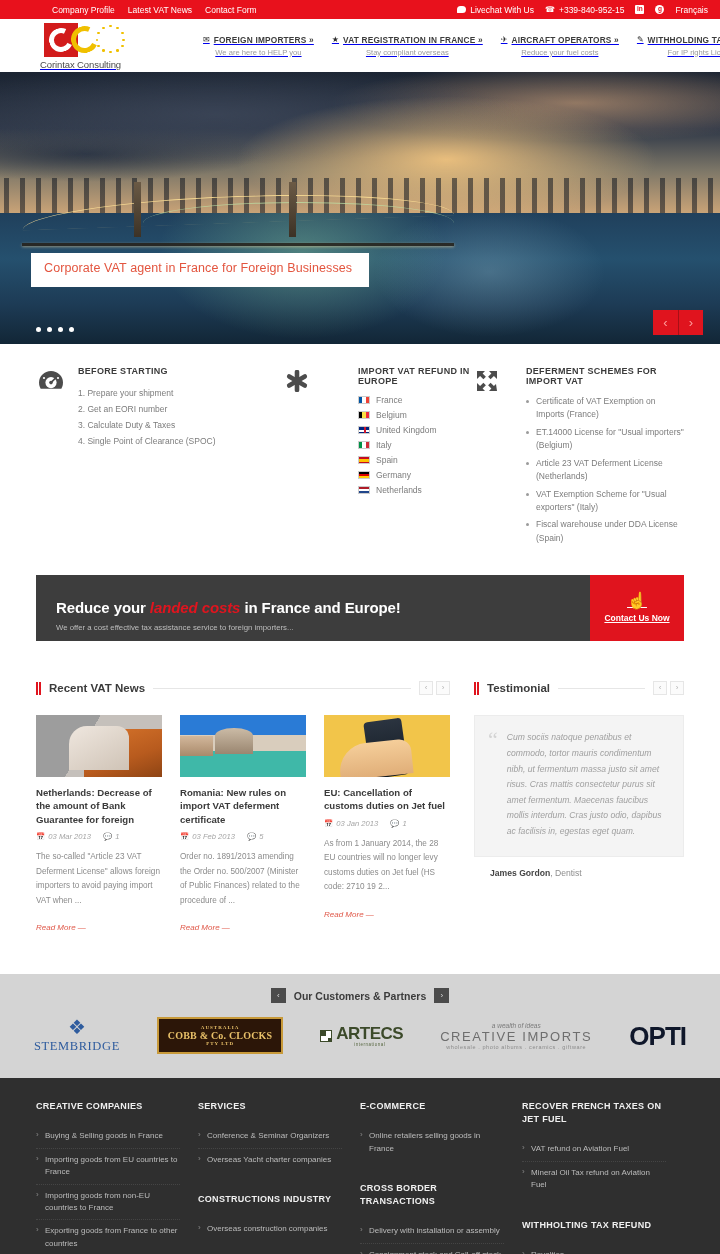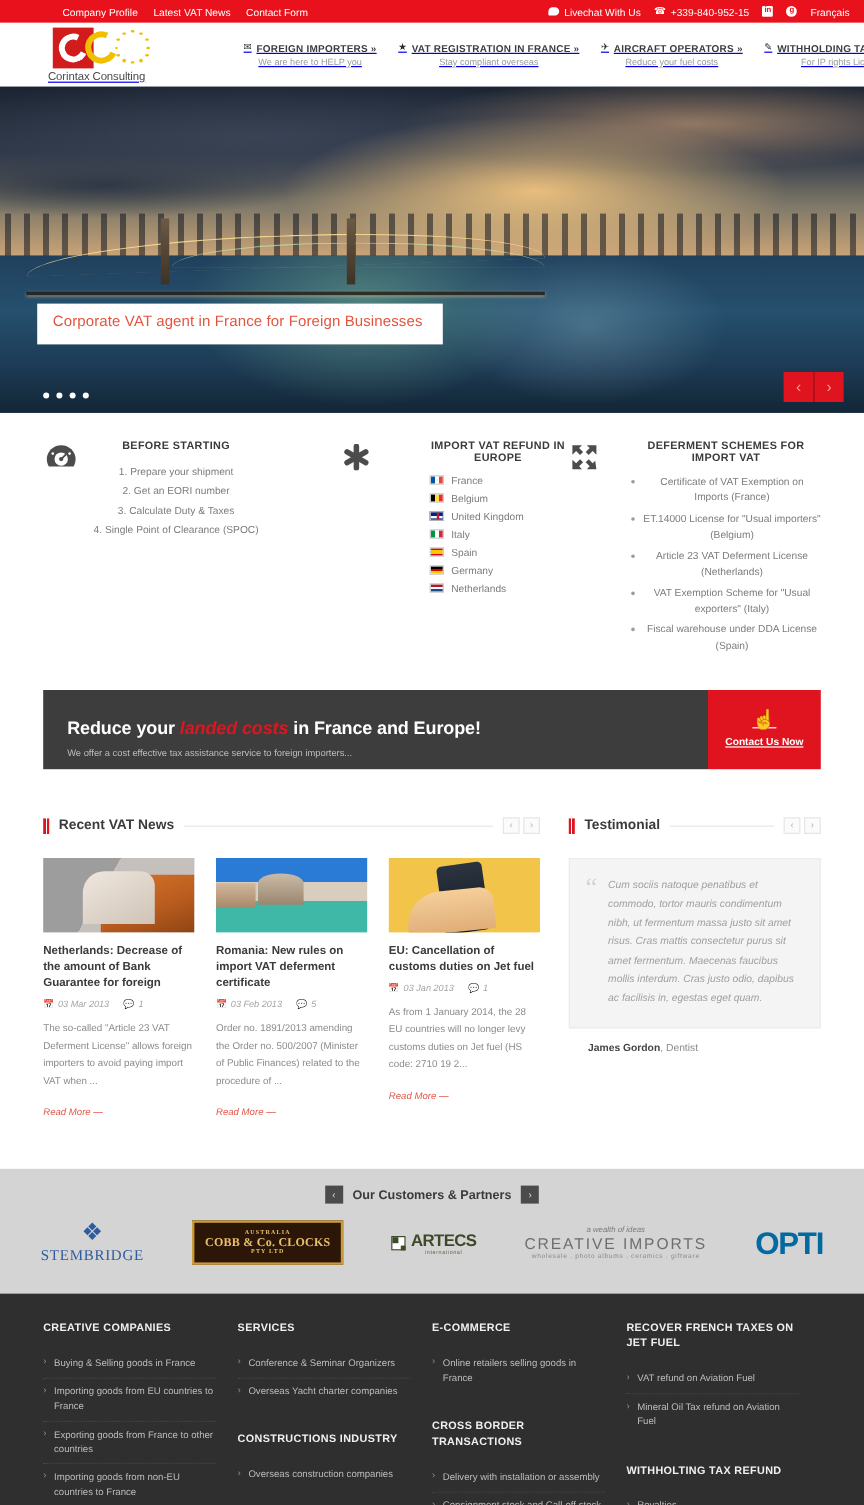--- a/index.html
+++ b/index.html
@@ -134,21 +134,21 @@
     width:25px;height:25px;background:#e0141e;border:0;color:#ff9b9b;
     font-size:13px; cursor:pointer; line-height:1; display:flex;align-items:center;justify-content:center;
   }
   .hero-arrows button + button { border-left:1px solid rgba(0,0,0,.25); }
 
   
   .shell { background:#fff; padding: 0 0 0 0; }
   .inner { width:648px; margin:0 auto; }
 
   
-  .features { display:flex; padding: 22px 0 26px; gap: 0; text-align: center; }
+  .features { display:flex; padding: 22px 0 26px; gap: 0; }
   .fcol { display:flex; gap:12px; }
   .fcol.c1 { width:246px; }
   .fcol.c2 { width:190px;gap:46px; }
   .fcol.c3 { width:212px;gap:24px; }
   .ficon { width:30px; flex:0 0 30px; color:#4c4c4c; display:flex; justify-content:center; padding-top:4px; }
   .ftitle { font-size:9px; font-weight:bold; color:#3b3b3b; letter-spacing:.3px; margin-bottom:9px; }
   .flist { list-style:none; }
   .flist li { font-size:8.5px; color:#7c7c7c; line-height:1.9; }
   .flist.num li { }
   .flist.bul li { position:relative; padding-left:10px; line-height:1.55; margin-bottom:4.5px; }
@@ -257,26 +257,26 @@
   .cobb {
     background:#2c1608; border:2px solid #c89a3a; padding:6px 9px; color:#e8c069;
     font-family:"Liberation Serif",serif; font-size:10px; font-weight:bold; letter-spacing:.2px;
   }
   .cobb .small { font-size:5px; display:block; letter-spacing:1px; }
   .artecs { display:flex; align-items:center; gap:4px; }
   .artecs .sq { width:12px;height:12px; background:
      linear-gradient(#3c4a2a,#3c4a2a) 0 0/5px 5px no-repeat,
      linear-gradient(#3c4a2a,#3c4a2a) 7px 7px/5px 5px no-repeat,
      #fff; border:1px solid #3c4a2a; }
-  .artecs .nm { font-size:14px; font-weight:bold; color:#3c4a2a; letter-spacing:-.5px; line-height:1; }
+  .artecs .nm { font-size:17px; font-weight:bold; color:#3c4a2a; letter-spacing:-.5px; line-height:1; }
   .artecs .sub { font-size:4.5px; color:#5a6a44; letter-spacing:.5px; }
   .creative .ci-top { font-size:6.5px; color:#7a7a7a; font-style:italic; }
   .creative .ci-main { font-size:13px; color:#6e6e6e; letter-spacing:1.6px; }
   .creative .ci-sub { font-size:5.5px; color:#8b8b8b; letter-spacing:.6px; }
-  .opti { font-size:26px; font-weight:bold; color:#0369a1; letter-spacing:-1px; line-height:1; }
+  .opti { font-size:26px; font-weight:bold; color:#0f172a; letter-spacing:-1px; line-height:1; }
 
   
   .footer { background:#2f2f2f; padding:22px 0 0; }
   .fgrid { display:flex; width:648px; margin:0 auto; gap:0; }
   .fcolumn { width:162px; padding-right:18px; }
   .fh { font-size:9px; font-weight:bold; color:#f0f0f0; letter-spacing:.3px; margin-bottom:12px; line-height:1.45; }
   .fh.spaced { margin-top:22px; }
   .flinks { list-style:none; }
   .flinks li { border-bottom:1px dotted #454545; }
   .flinks li:last-child { border-bottom:0; }
@@ -637,24 +637,24 @@
       <div class="fcolumn">
         <div class="fh">CREATIVE COMPANIES</div>
         <ul class="flinks">
           <li>
               <a href="#">Buying &amp; Selling goods in France</a>
             </li>
           <li>
               <a href="#">Importing goods from EU countries to France</a>
             </li>
           <li>
+              <a href="#">Importing goods from non-EU countries to France</a>
+            </li>
+          <li>
               <a href="#">Exporting goods from France to other countries</a>
-            </li>
-          <li>
-              <a href="#">Importing goods from non-EU countries to France</a>
             </li>
         </ul>
       </div>
 
       <div class="fcolumn">
         <div class="fh">SERVICES</div>
         <ul class="flinks">
           <li>
               <a href="#">Conference &amp; Seminar Organizers</a>
             </li>

